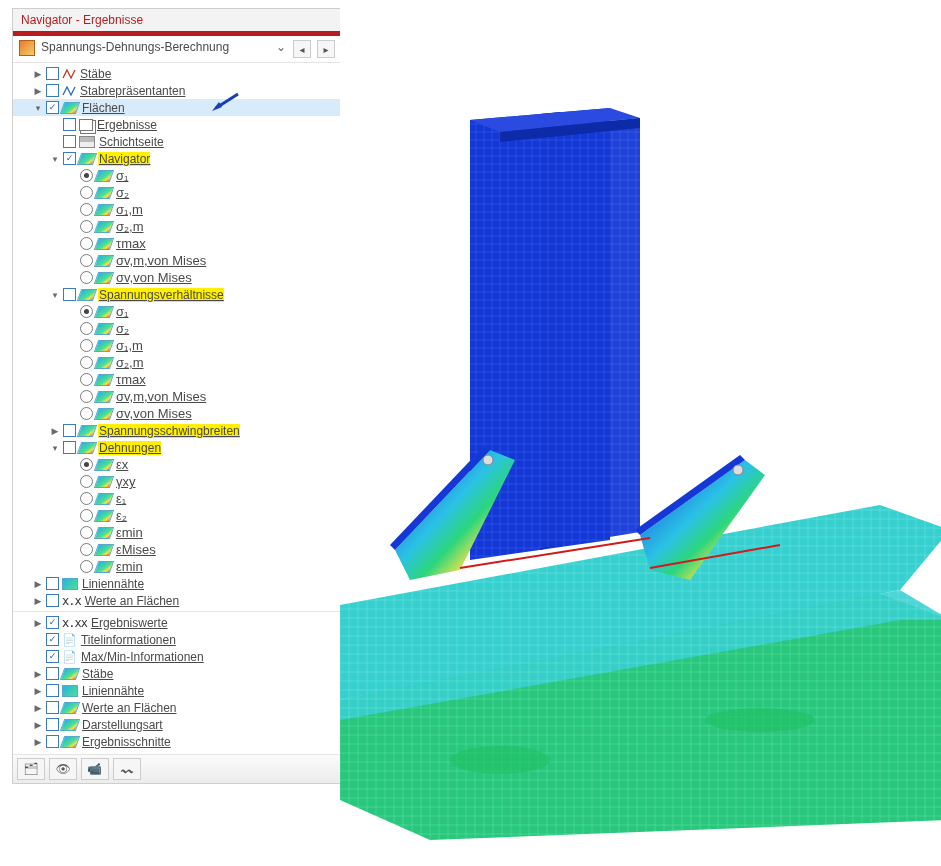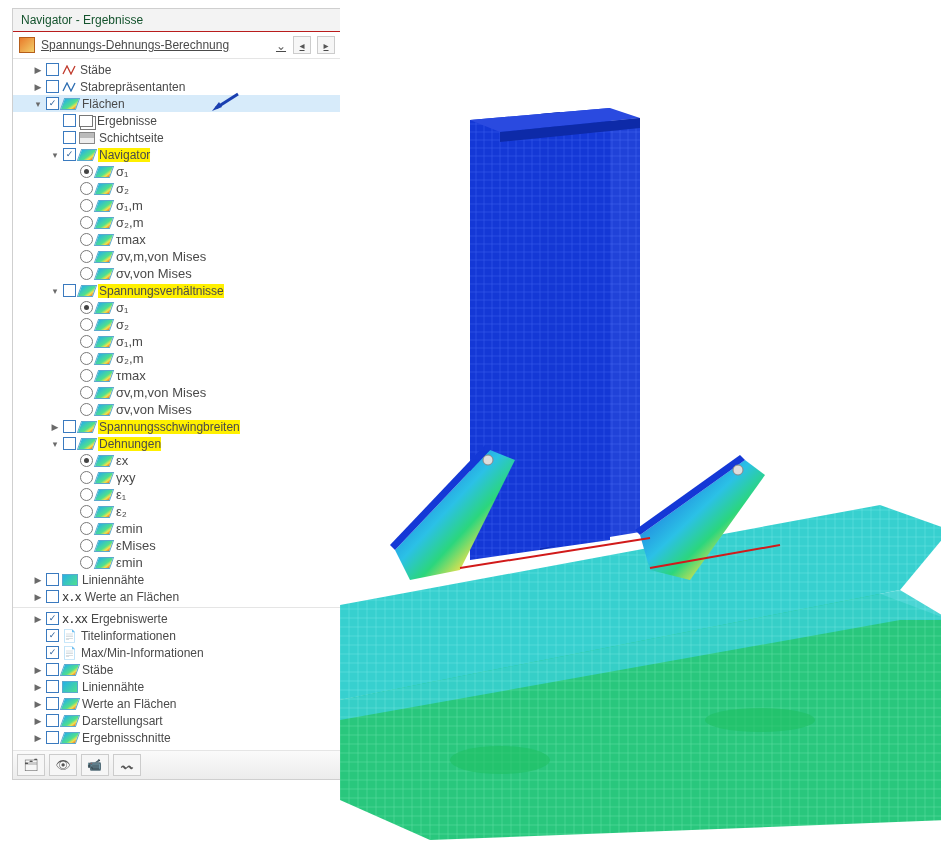--- a/index.html
+++ b/index.html
@@ -16,32 +16,31 @@
   .panel {
     position: absolute;
     left: 12px;
     top: 8px;
     width: 328px;
     background: #ffffff;
     border: 1px solid #cfcfcf;
   }
   .panel-title {
     padding: 4px 8px;
-    color: #14532d;
+    color: #b91c1c;
     font-size: 12px;
-    border-bottom: 1px solid #b91c1c;
+    border-bottom: 5px solid #b91c1c;
     background: #f3f3f3;
   }
   .panel-select {
     display: flex;
-    align-items: center;
+    align-items: flex-start;
     padding: 4px 6px;
     border-bottom: 1px solid #e5e5e5;
     gap: 6px;
-    text-decoration: underline;
   }
   .panel-select .sel-icon {
     width: 14px; height: 14px;
     background: linear-gradient(135deg,#e97b2b,#f3cf6a);
     border: 1px solid #b55e1a;
   }
   .panel-select .sel-label { flex: 1; }
   .panel-select .chev {
     width: 12px; height: 12px;
     display:inline-block;
@@ -122,21 +121,21 @@
   .ico-side {
     width:14px;height:10px;
     background: linear-gradient(#bbb 0 50%, #eee 50% 100%);
     border:1px solid #888;
   }
   .ico-line {
     width:14px;height:10px;
     background: linear-gradient(135deg,#26b1e6,#4fe08e);
     border:1px solid #5aa9cd;
   }
-  .lbl { padding-left: 1px; }
+  .lbl { padding-left: 1px; text-decoration: underline; }
   .hl { background: #fff000; }
   .sub { font-size: 13px; }
 
   .arrow-annot {
     position:absolute;
     left: 210px; top: 92px;
     width: 30px; height: 22px;
     pointer-events: none;
   }
 

